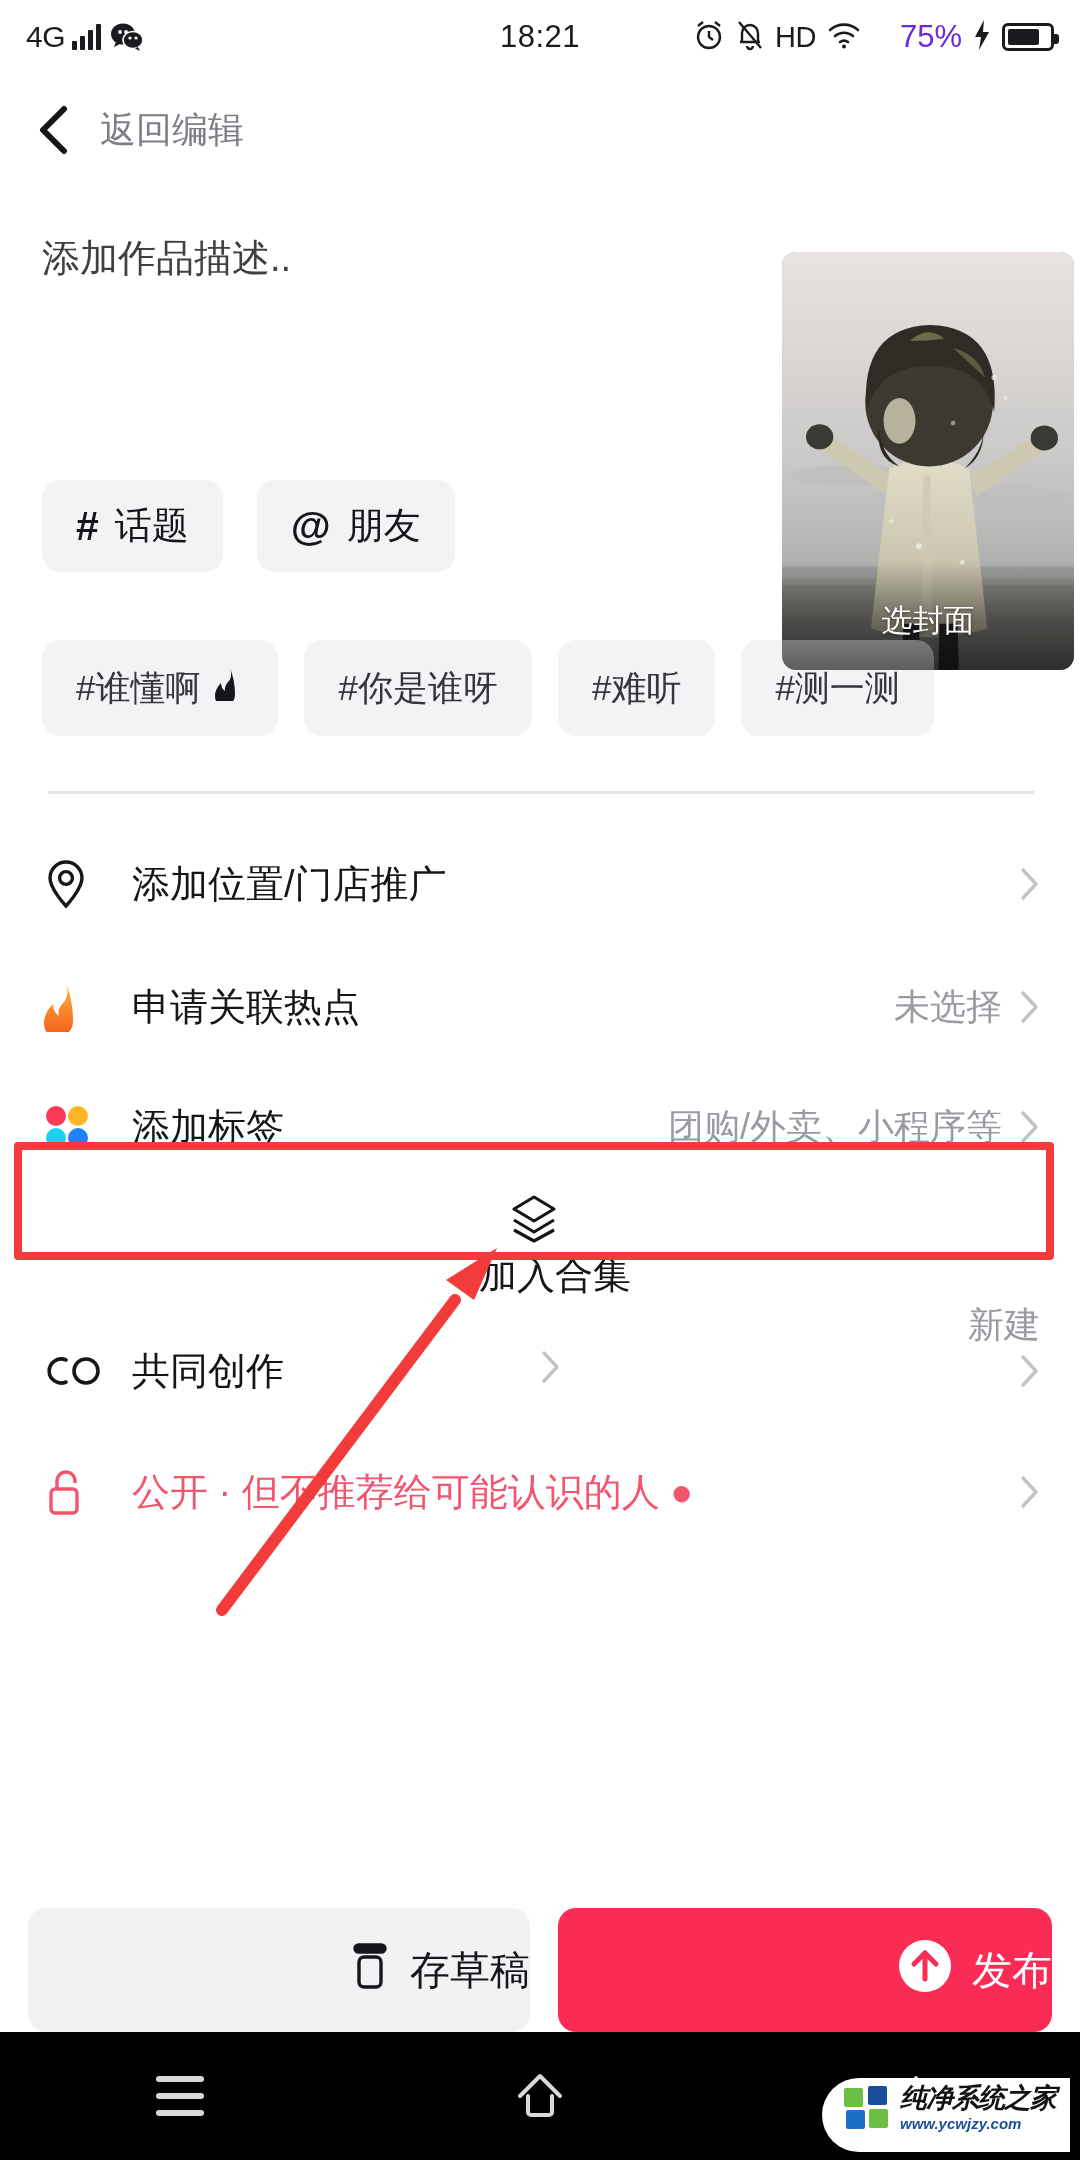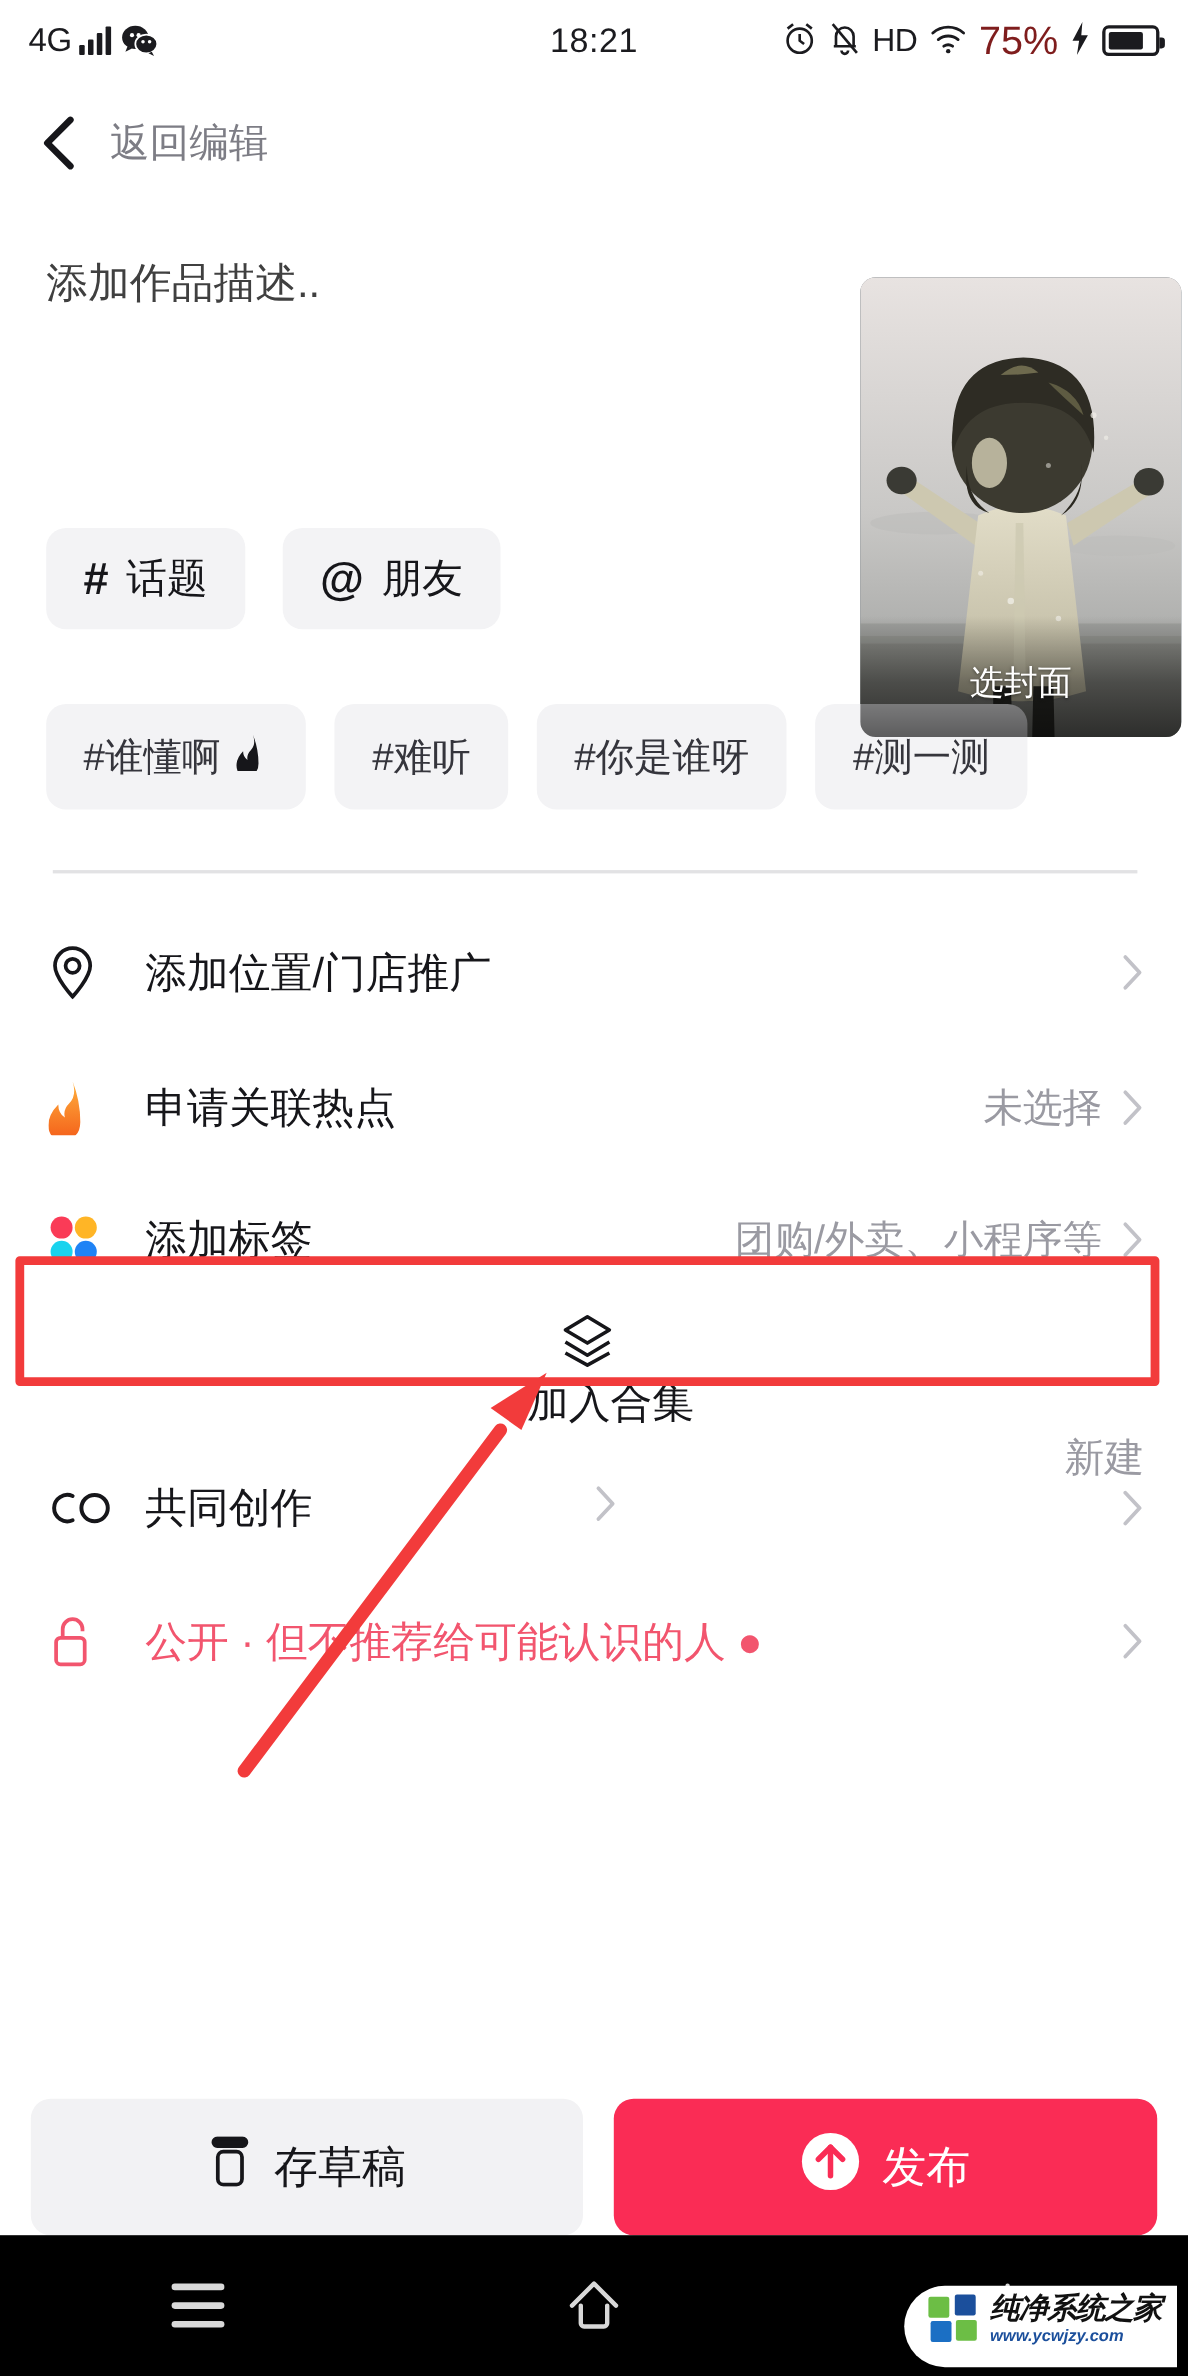--- a/index.html
+++ b/index.html
@@ -45,21 +45,21 @@
     letter-spacing: 0.5px;
   }
   .sb-right {
     margin-left: auto;
     display: flex;
     align-items: center;
     gap: 11px;
     z-index: 2;
   }
   .sb-hd { font-size: 29px; color: #1b1b1f; letter-spacing: -0.5px; }
-  .sb-pct { font-size: 36px; color: #7f1d1d; }
+  .sb-pct { font-size: 31px; color: #6d28d9; margin-left: 28px; }
   .battery {
     width: 52px; height: 28px;
     border: 3px solid #1b1b1f;
     border-radius: 6px;
     position: relative;
     display: flex; align-items: center;
     padding: 3px;
   }
   .battery::after {
     content: "";
@@ -222,21 +222,21 @@
     position: absolute;
     left: 0; bottom: 128px;
     width: 1080px;
     display: flex;
     gap: 28px;
     padding: 0 28px;
   }
   .btn {
     height: 124px;
     border-radius: 18px;
-    display: flex; align-items: center; justify-content: center;
+    display: flex; align-items: center; justify-content: flex-end;
     gap: 20px;
     font-size: 40px;
   }
   .btn-draft { flex: 0 0 502px; background: #f2f2f4; color: #16161a; }
   .btn-publish { flex: 1; background: #fa2c55; color: #ffffff; }
 
   
   .android-nav {
     position: absolute;
     left: 0; bottom: 0;
@@ -417,24 +417,24 @@
   <div class="tag-row">
     <div class="tag-chip">
       <span>#谁懂啊</span>
       <span>
         <svg width="30" height="34" viewBox="0 0 30 34">
             <path d="M16 1 q3 9 -2 14 q-4 4 -3 9 q-4 -3 -4 -8 q-6 6 -6 13 q0 9 9 9 q11 0 11 -11 q0 -13 -5 -26 Z" fill="#16161a"></path>
           </svg>
       </span>
     </div>
     <div class="tag-chip">
+      <span>#你是谁呀</span>
+    </div>
+    <div class="tag-chip">
       <span>#难听</span>
-    </div>
-    <div class="tag-chip">
-      <span>#你是谁呀</span>
     </div>
     <div class="tag-chip">
       <span>#测一测</span>
     </div>
   </div>
 
   <div class="divider"></div>
 
   <div class="rows">
 

